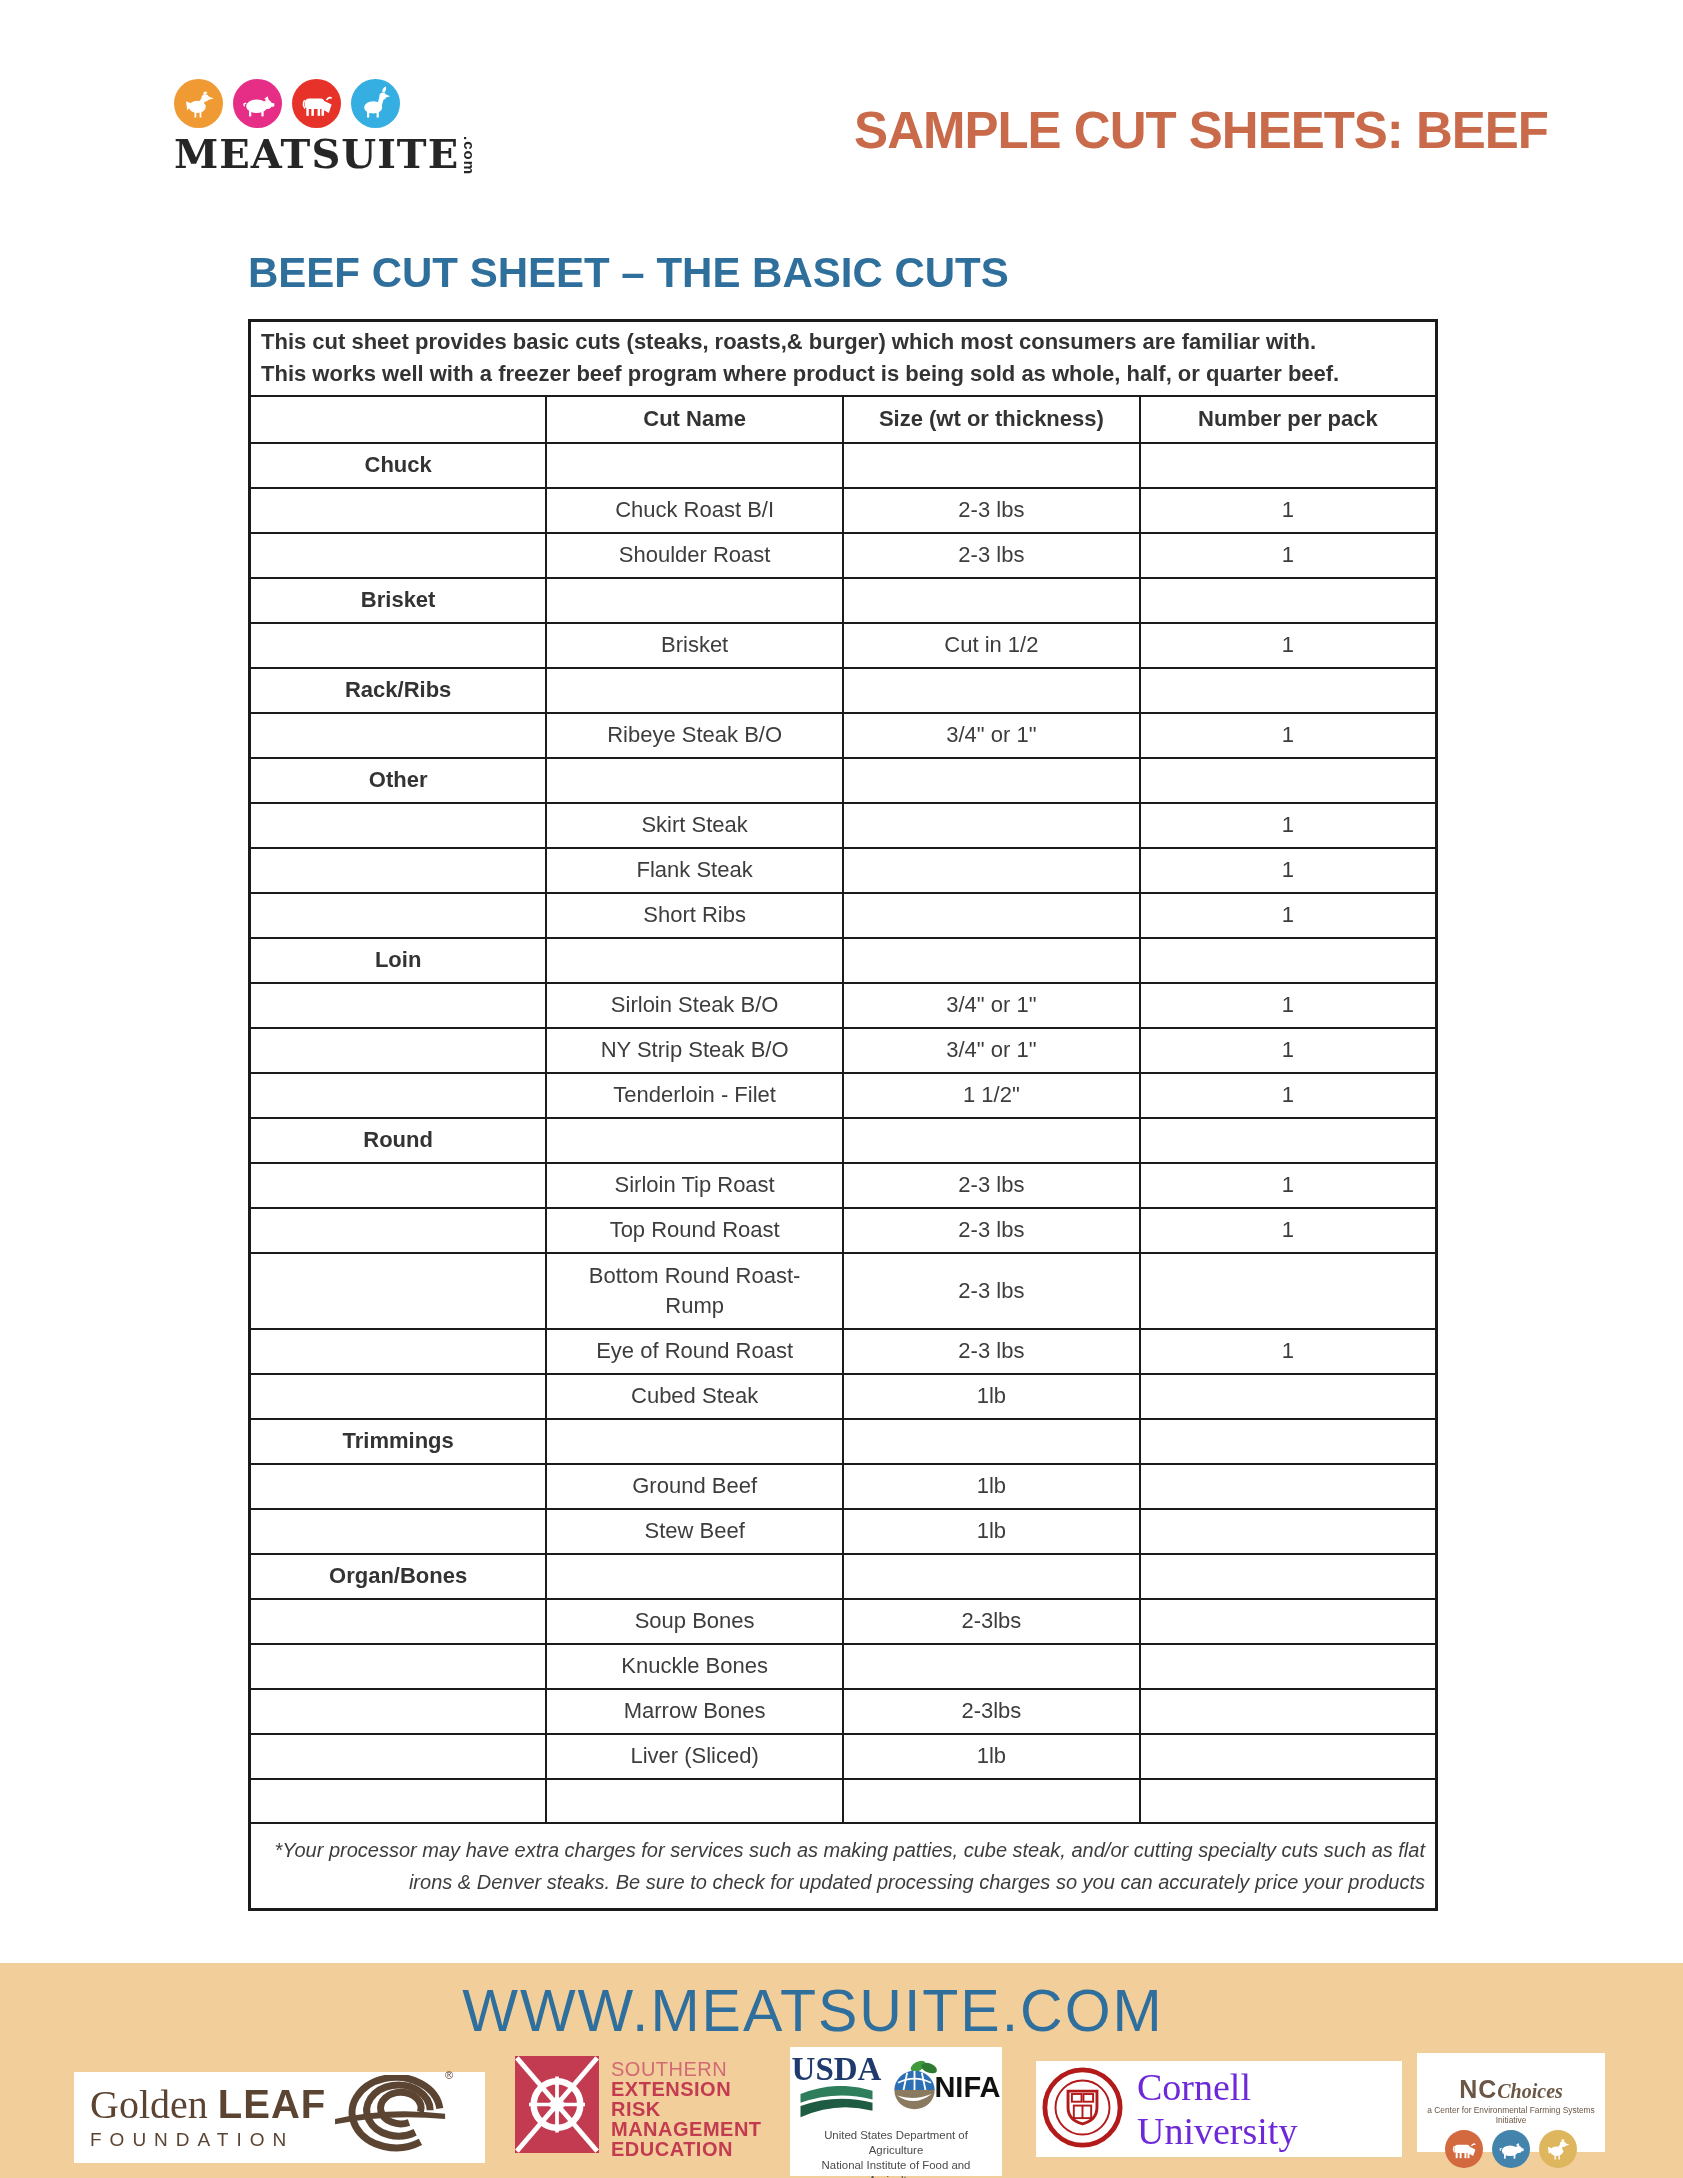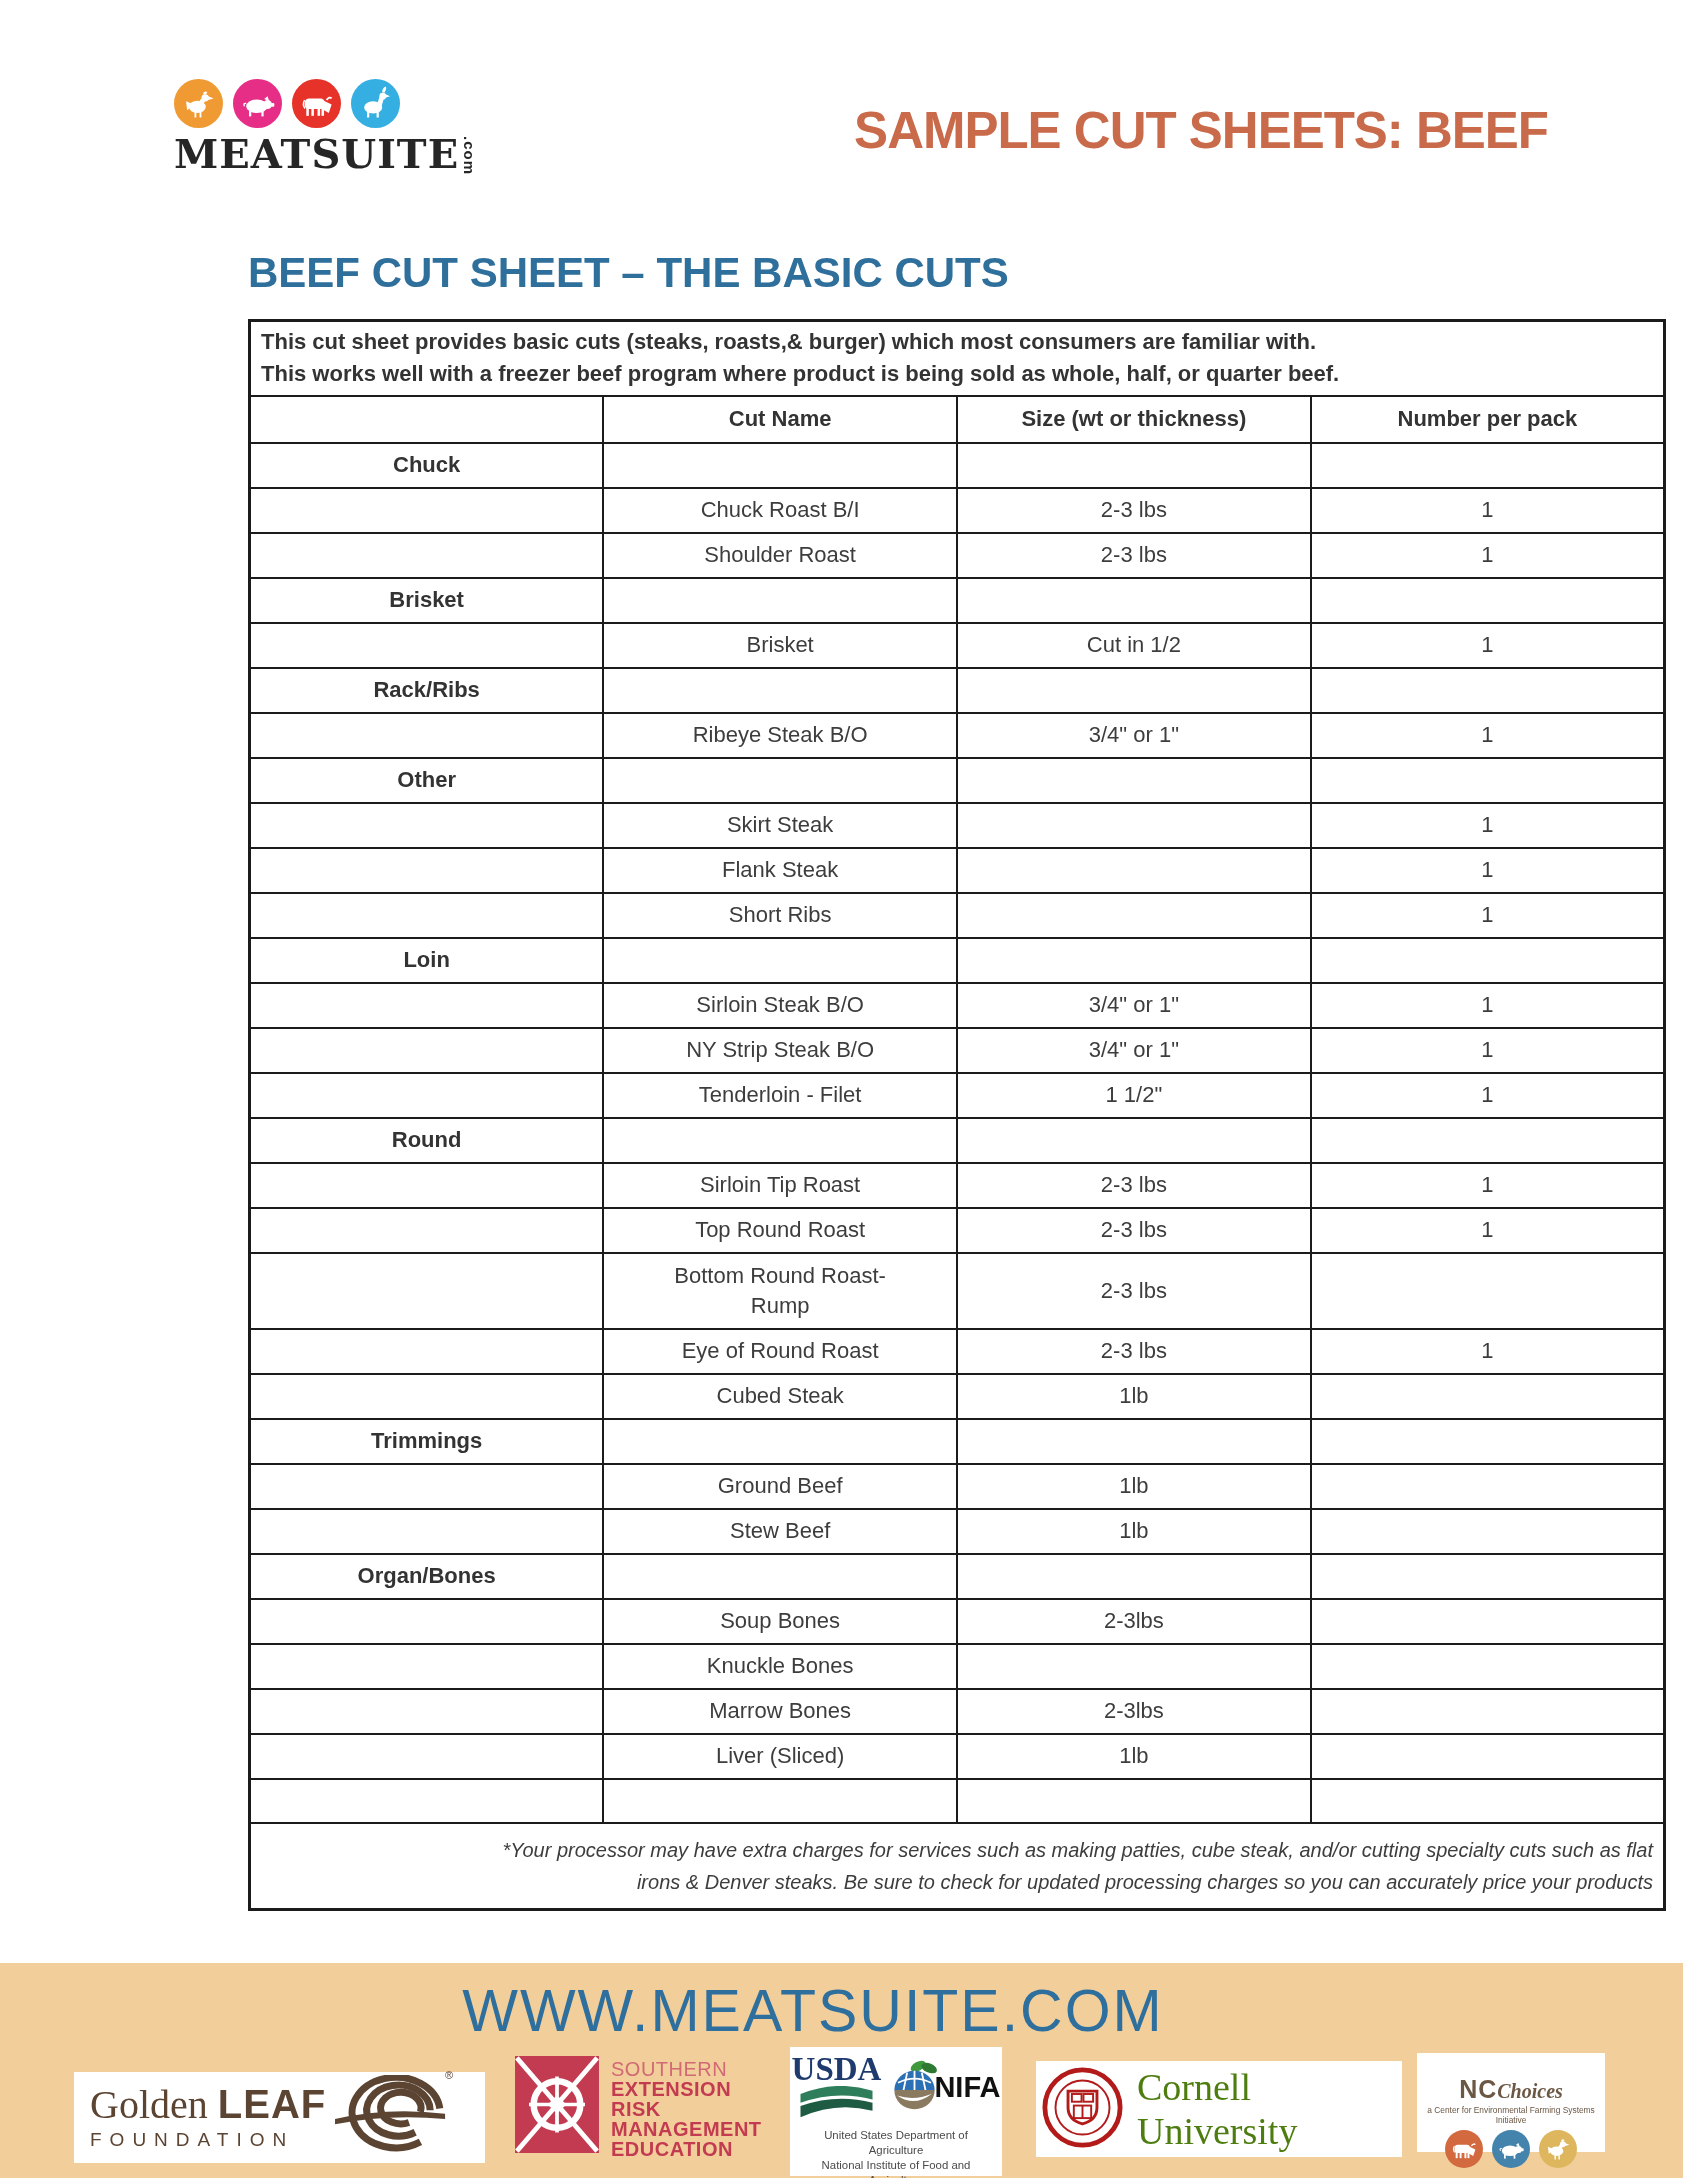--- a/index.html
+++ b/index.html
@@ -29,21 +29,21 @@
     position:absolute;top:101px;right:135px;
     font-size:51px;font-weight:700;letter-spacing:-1px;color:var(--accent-orange);
   }
   
   .sheet-title{
     position:absolute;left:248px;top:249px;
     font-size:42px;font-weight:700;letter-spacing:0;color:var(--heading-blue);
   }
   
   table.cut-table{
-    position:absolute;left:248px;top:319px;width:1418px;
+    position:absolute;left:248px;top:319px;width:1190px;
     border-collapse:collapse;table-layout:fixed;
     border:3px solid var(--table-border);
     font-size:22px;color:var(--ink);
   }
   .cut-table td,.cut-table th{border:2px solid var(--table-border);padding:2px 10px;vertical-align:middle;}
   .r-intro{height:75px;}
   .r-head{height:47px;}
   .r-std{height:45px;}
   .r-tall{height:76px;}
   .r-empty{height:44px;}
@@ -77,21 +77,21 @@
   
   .usda-box{left:790px;top:84px;width:212px;height:129px;padding:6px 6px 4px 6px;text-align:center;}
   .usda-row{display:flex;align-items:center;justify-content:center;gap:6px;}
   .usda-col{display:flex;flex-direction:column;align-items:center;}
   .usda-word{font-family:"Liberation Serif", serif;font-weight:700;font-size:33px;line-height:33px;color:#1F3B6E;}
   .nifa-col{display:flex;align-items:center;justify-content:center;}
   .nifa-word{font-weight:800;font-size:29px;color:#111;margin-left:-8px;}
   .usda-small{font-size:11.4px;line-height:15px;color:#4a4a4a;margin-top:6px;}
   
   .cornell-box{left:1036px;top:98px;width:366px;height:96px;display:flex;align-items:center;padding-left:6px;}
-  .cornell-name{font-family:"Liberation Serif", serif;font-size:38px;color:#4d7c0f;margin-left:14px;}
+  .cornell-name{font-family:"Liberation Serif", serif;font-size:38px;color:#6d28d9;margin-left:14px;}
   
   .nc-box{left:1417px;top:90px;width:188px;height:99px;padding:6px 4px;text-align:center;}
   .nc-line{display:flex;justify-content:center;align-items:baseline;color:#6B5744;}
   .nc-nc{font-size:25px;font-weight:800;letter-spacing:1px;margin-top:16px;}
   .nc-choices{font-family:"Liberation Serif", serif;font-style:italic;font-weight:700;font-size:20px;line-height:26px;}
   .nc-tag{font-size:8.4px;color:#6B5744;margin-top:1px;}
   .nc-circles{display:flex;justify-content:center;gap:9px;margin-top:5px;}
   .nc-circle{width:38px;height:38px;border-radius:50%;display:flex;align-items:center;justify-content:center;color:#fff;}
   .nc-circle svg{width:28px;height:28px;}
   .hidden-defs{position:absolute;width:0;height:0;overflow:hidden;}

